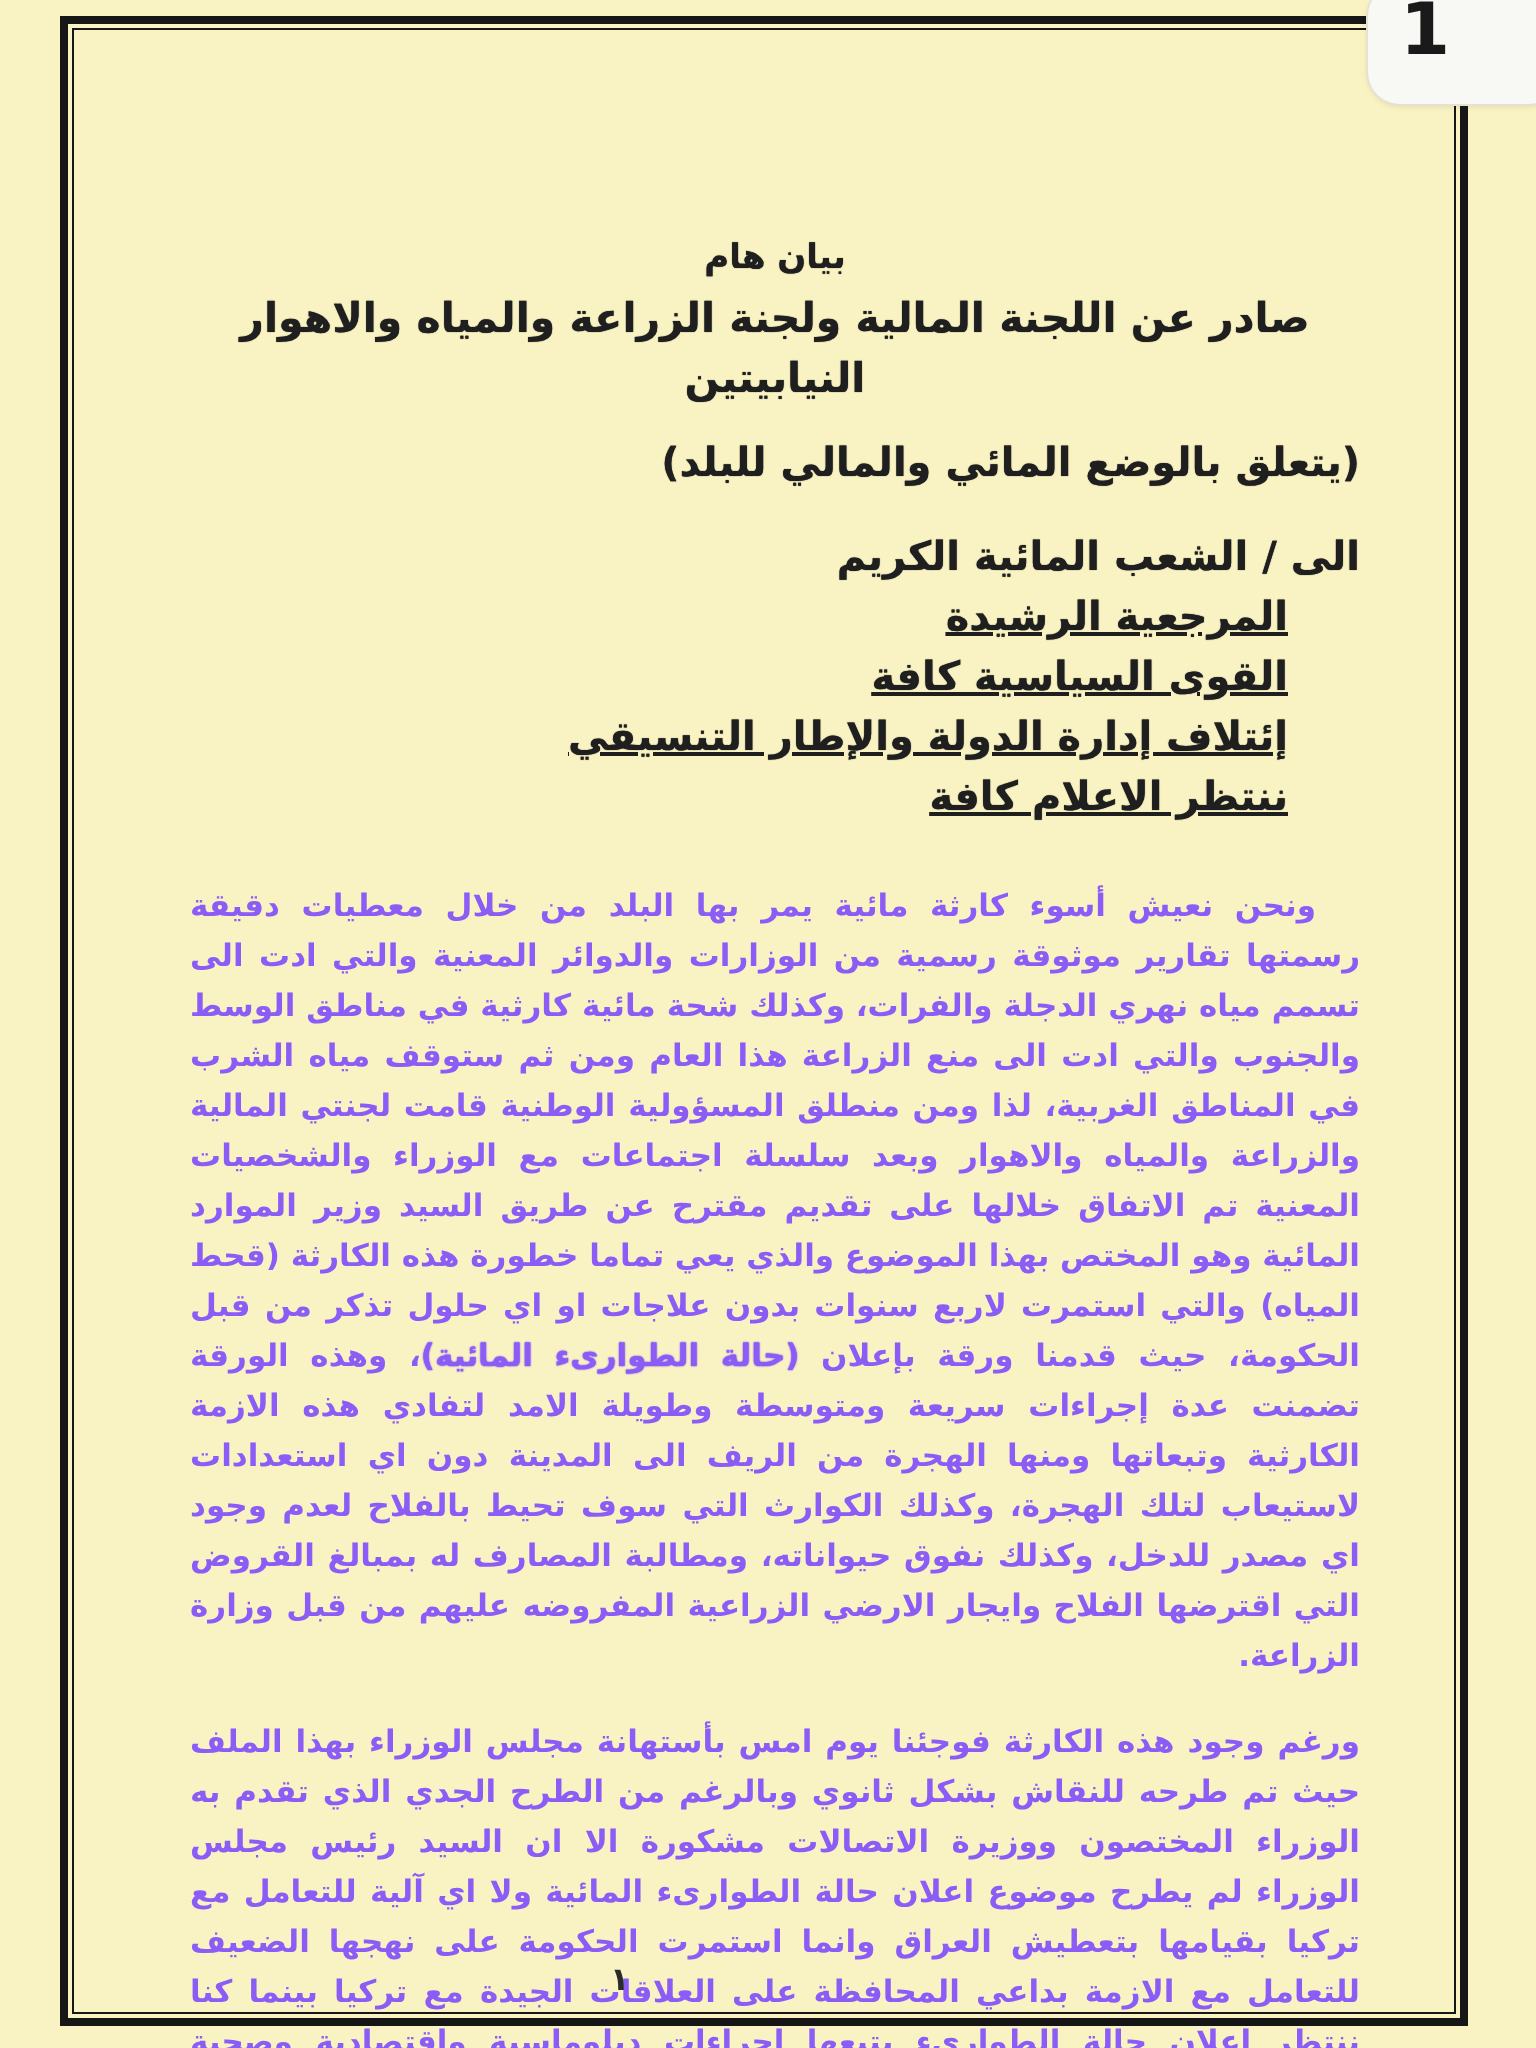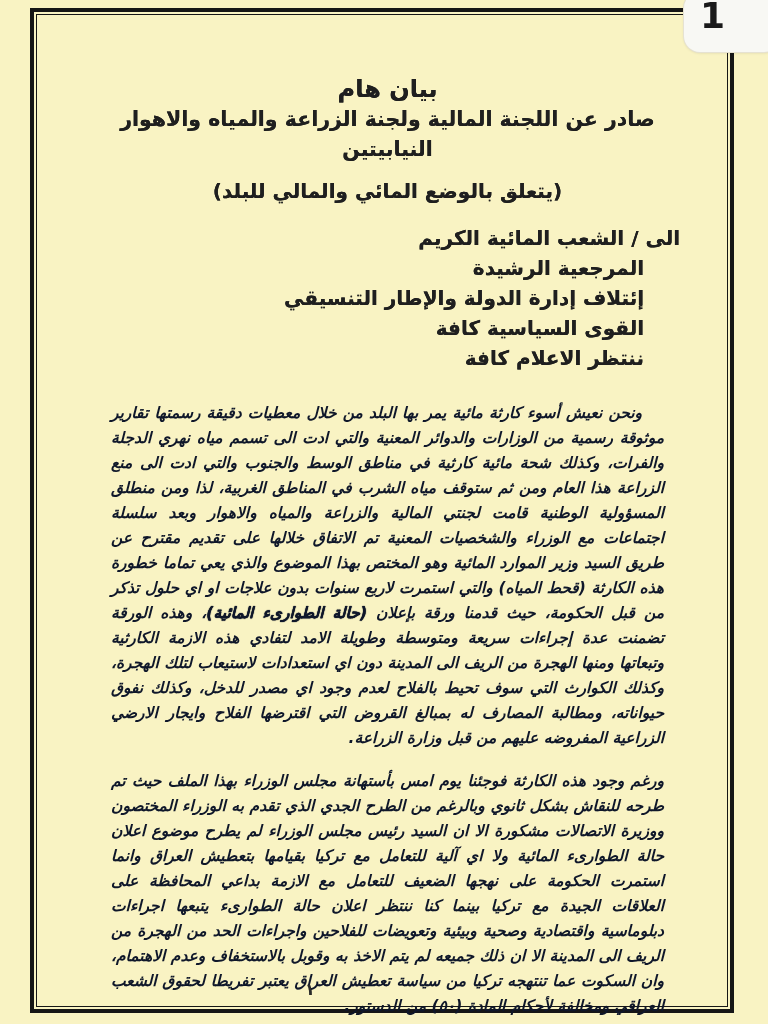--- a/index.html
+++ b/index.html
@@ -52,55 +52,54 @@
     right: 88px;
     width: 585px;
     direction: rtl;
     z-index: 2;
   }
   .title, .issued-by, .subject, .addr {
     font-weight: bold;
     text-shadow: 0 0 0.5px currentColor;
   }
   .title {
-    margin-top: 58px;
+    margin-top: 98px;
     text-align: center;
-    font-size: 24px;
+    font-size: 17px;
     line-height: 30px;
   }
   .issued-by {
     margin-top: 0;
     text-align: center;
     font-size: 20.5px;
     line-height: 30px;
   }
   .subject {
     margin-top: 13px;
-    text-align: center;
+    text-align: right;
     font-size: 20px;
     line-height: 28px;
   }
   .addressees {
     margin-top: 18px;
   }
   .addr {
     text-align: right;
     font-size: 20px;
     line-height: 30px;
   }
-  .addr-indent { padding-right: 36px; }
+  .addr-indent { padding-right: 36px; text-decoration: underline; }
   .para {
-    margin: 16px;
+    margin: 0;
     margin-top: 28px;
     font-size: 15.5px;
     line-height: 25px;
     font-weight: bold;
     text-align: justify;
-    color: #0f172a;
-    font-style: italic;
+    color: #8b5cf6;
   }
   .para-first { text-indent: 22px; }
   .para + .para { margin-top: 18px; }
   .hl {
     font-weight: bold;
     text-shadow: 0 0 0.8px currentColor, 0 0 0.8px currentColor;
   }
   .page-number {
     position: absolute;
     left: 305px;
@@ -123,22 +122,22 @@
 </div>
 
 <div class="content">
   <div class="title">بيان هام</div>
   <div class="issued-by">صادر عن اللجنة المالية ولجنة الزراعة والمياه والاهوار النيابيتين</div>
   <div class="subject">(يتعلق بالوضع المائي والمالي للبلد)</div>
 
   <div class="addressees">
     <div class="addr">الى / الشعب المائية الكريم</div>
     <div class="addr addr-indent">المرجعية الرشيدة</div>
+    <div class="addr addr-indent">القوى السياسية كافة</div>
     <div class="addr addr-indent">إئتلاف إدارة الدولة والإطار التنسيقي</div>
-    <div class="addr addr-indent">القوى السياسية كافة</div>
     <div class="addr addr-indent">ننتظر الاعلام كافة</div>
   </div>
 
   <p class="para para-first"><span>ونحن نعيش أسوء كارثة مائية يمر بها البلد من خلال معطيات دقيقة رسمتها تقارير موثوقة رسمية من الوزارات والدوائر المعنية والتي ادت الى تسمم مياه نهري الدجلة والفرات، وكذلك شحة مائية كارثية في مناطق الوسط والجنوب والتي ادت الى منع الزراعة هذا العام ومن ثم ستوقف مياه الشرب في المناطق الغربية، لذا ومن منطلق المسؤولية الوطنية قامت لجنتي المالية والزراعة والمياه والاهوار وبعد سلسلة اجتماعات مع الوزراء والشخصيات المعنية تم الاتفاق خلالها على تقديم مقترح عن طريق السيد وزير الموارد المائية وهو المختص بهذا الموضوع والذي يعي تماما خطورة هذه الكارثة (قحط المياه) والتي استمرت لاربع سنوات بدون علاجات او اي حلول تذكر من قبل الحكومة، حيث قدمنا ورقة بإعلان </span><span class="hl">(حالة الطوارىء المائية)</span><span>، وهذه الورقة تضمنت عدة إجراءات سريعة ومتوسطة وطويلة الامد لتفادي هذه الازمة الكارثية وتبعاتها ومنها الهجرة من الريف الى المدينة دون اي استعدادات لاستيعاب لتلك الهجرة، وكذلك الكوارث التي سوف تحيط بالفلاح لعدم وجود اي مصدر للدخل، وكذلك نفوق حيواناته، ومطالبة المصارف له بمبالغ القروض التي اقترضها الفلاح وايجار الارضي الزراعية المفروضه عليهم من قبل وزارة الزراعة.</span></p>
 
   <p class="para">ورغم وجود هذه الكارثة فوجئنا يوم امس بأستهانة مجلس الوزراء بهذا الملف حيث تم طرحه للنقاش بشكل ثانوي وبالرغم من الطرح الجدي الذي تقدم به الوزراء المختصون ووزيرة الاتصالات مشكورة الا ان السيد رئيس مجلس الوزراء لم يطرح موضوع اعلان حالة الطوارىء المائية ولا اي آلية للتعامل مع تركيا بقيامها بتعطيش العراق وانما استمرت الحكومة على نهجها الضعيف للتعامل مع الازمة بداعي المحافظة على العلاقات الجيدة مع تركيا بينما كنا ننتظر اعلان حالة الطوارىء يتبعها اجراءات دبلوماسية واقتصادية وصحية وبيئية وتعويضات للفلاحين واجراءات الحد من الهجرة من الريف الى المدينة الا ان ذلك جميعه لم يتم الاخذ به وقوبل بالاستخفاف وعدم الاهتمام، وان السكوت عما تنتهجه تركيا من سياسة تعطيش العراق يعتبر تفريطا لحقوق الشعب العراقي ومخالفة لأحكام المادة (٥٠) من الدستور.</p>
 </div>
 
 <div class="page-number">١</div>
 

